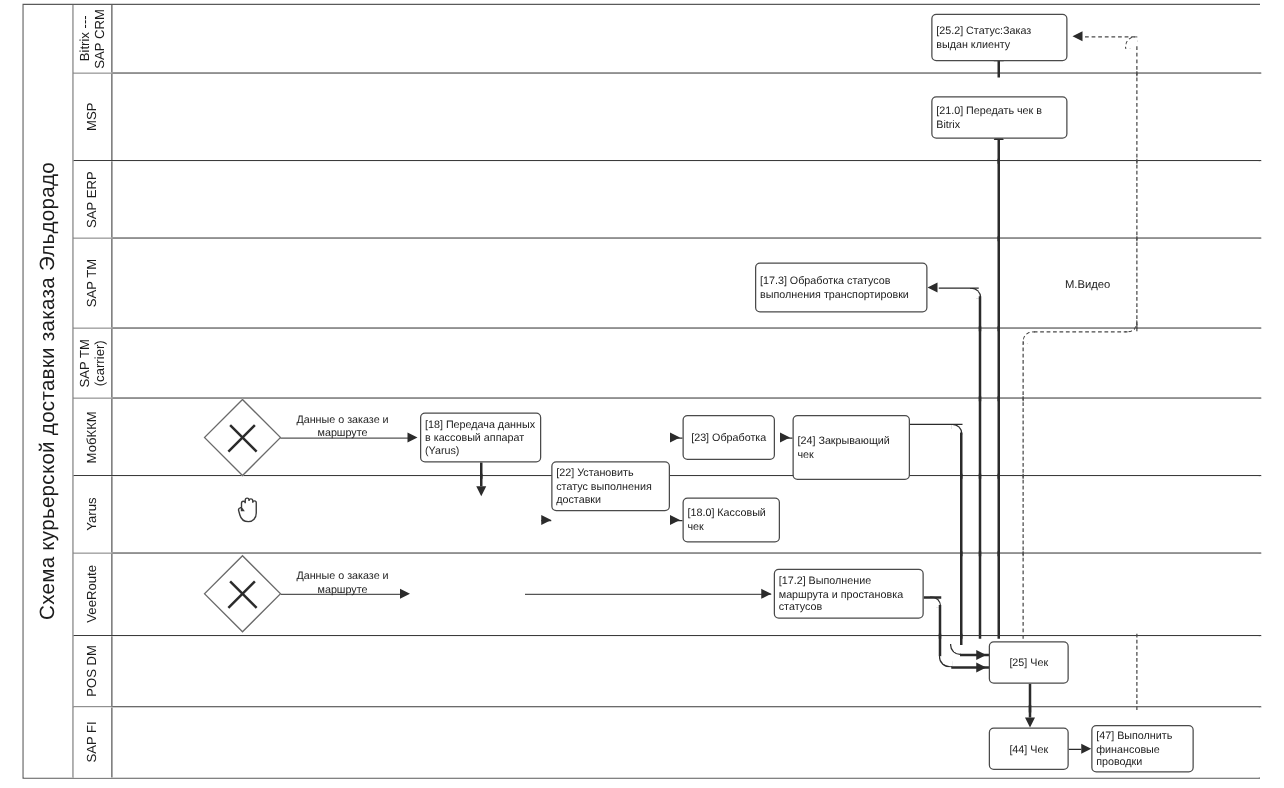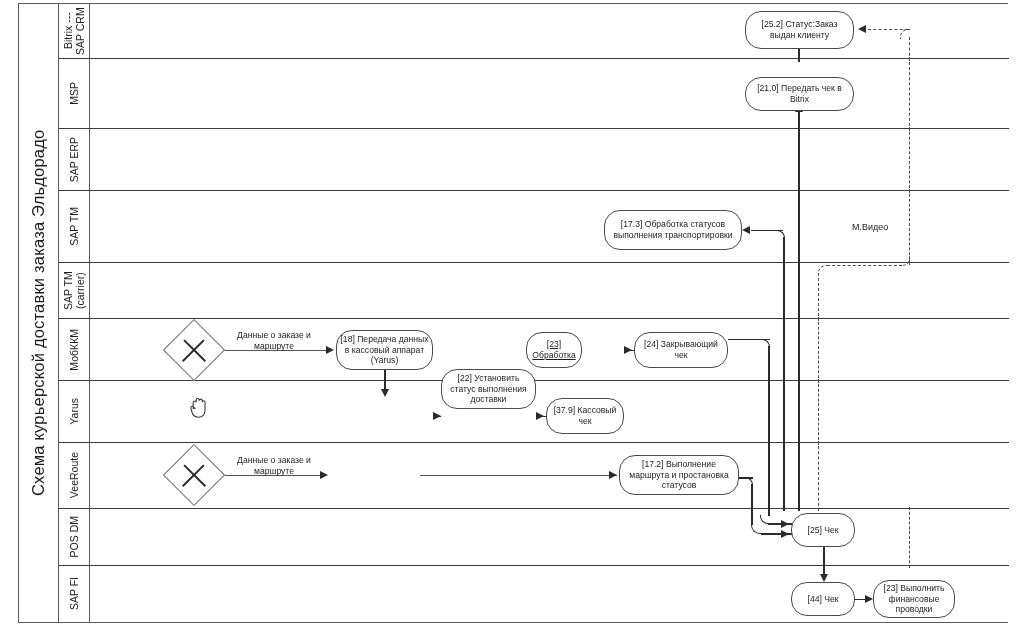--- a/index.html
+++ b/index.html
@@ -71,24 +71,24 @@
     line-height: 1.15;
     max-height: 100%;
     white-space: normal;
   }
   .lane-body { position: absolute; left: 31px; top: 0; right: 0; bottom: 0; }
 
   
   .task {
     position: absolute;
     border: 1px solid #4a4a4a;
-    border-radius: 16px;
+    border-radius: 4px;
     background: #ffffff;
     display: flex; align-items: center; justify-content: center;
-    text-align: center;
+    text-align: left;
     font-size: 8.6px;
     line-height: 1.25;
     color: #1c1c1c;
     padding: 16px 3px;
     z-index: 6;
   }
   .task.callactivity {
     border-width: 1px;
     box-shadow: inset 0 0 0 1px #ffffff, inset 0 0 0 2px #4a4a4a;
   }
@@ -233,25 +233,25 @@
         <div class="gateway" style="left:82px; top:9px;"></div>
         <div class="ln thin h" style="left:126px; top:31px; width:111px;"></div>
         <div class="arrow right" style="left:236px; top:26.5px;"></div>
         <div class="flow-label" style="left:136px; top:11px; width:96px;">Данные о заказе и маршруте</div>
 
         <div class="task" style="left:246px; top:11px; width:97px; height:40px;">[18] Передача данных в кассовый аппарат (Yarus)</div>
         <div class="task" style="left:351px; top:11px; width:95px; height:40px;margin-top:39px;">[22] Установить статус выполнения доставки</div>
         <div class="arrow right" style="left:446px; top:26.5px;"></div>
         <div class="ln h" style="left:446px; top:30.5px; width:10px;"></div>
 
-        <div class="task" style="left:436px; top:13px; width:56px; height:36px;text-decoration:underline;">[23] Обработка</div>
+        <div class="task" style="left:456px; top:13px; width:74px; height:36px;">[23] Обработка</div>
         <div class="arrow right" style="left:534px; top:26.5px;"></div>
         <div class="ln h" style="left:534px; top:30.5px; width:10px;"></div>
 
-        <div class="task" style="left:544px; top:13px; width:94px; height:36px;">[24] Закрывающий чек</div>
+        <div class="task" style="left:544px; top:13px; width:94px; height:52px;">[24] Закрывающий чек</div>
 
         <div class="ln v" style="left:294px; top:51px; height:13px;"></div>
 
         <div class="ln v" style="left:398px; top:58px; height:8px;"></div>
         <div class="arrow up" style="left:394.5px; top:51px;"></div>
 
         <div class="ln h" style="left:638px; top:19.5px; width:42px;"></div>
         <div class="corner" style="left:671px; top:19.5px; width:9px; height:9px; border-right:1.6px solid #2b2b2b; border-top:1.6px solid #2b2b2b; border-top-right-radius:8px;"></div>
         <div class="ln v" style="left:678.4px; top:27px; height:37px;"></div>
 
@@ -268,21 +268,21 @@
       <div class="lane-body">
         <div class="ln v" style="left:294px; top:-2px; height:10px;"></div>
         <div class="arrow down" style="left:290.5px; top:8px;"></div>
 
         <div class="arrow right" style="left:343px; top:30.5px;"></div>
         <div class="ln h" style="left:343px; top:34.5px; width:8px;"></div>
 
         <div class="arrow right" style="left:446px; top:30.5px;"></div>
         <div class="ln h" style="left:446px; top:34.5px; width:10px;"></div>
 
-        <div class="task" style="left:456px; top:17px; width:78px; height:36px;">[37.9] Кассовый чек</div>
+        <div class="task" style="left:456px; top:17px; width:78px; height:36px;">[18.0] Кассовый чек</div>
 
         <div class="ln v" style="left:398px; top:-2px; height:17px;"></div>
 
         <div class="ln v" style="left:678.4px; top:-2px; height:66px;"></div>
         <div class="ln v" style="left:693.4px; top:-2px; height:66px;"></div>
         <div class="ln v" style="left:708px; top:-2px; height:66px;"></div>
         <div class="dash-v" style="left:728px; top:-2px; height:66px;"></div>
 
         <div id="cursor" style="left:98px; top:15px;">
           <svg viewBox="0 0 22 24" width="22" height="24" aria-hidden="true">
@@ -348,18 +348,18 @@
       <div class="lane-label">
         <span>SAP FI</span>
       </div>
       <div class="lane-body">
         <div class="ln v" style="left:733px; top:-2px; height:10px;"></div>
         <div class="arrow down" style="left:729.5px; top:8px;"></div>
 
         <div class="task" style="left:701px; top:16px; width:64px; height:34px;">[44] Чек</div>
         <div class="ln h" style="left:765px; top:32.5px; width:10px;"></div>
         <div class="arrow right" style="left:775px; top:28.5px;"></div>
-        <div class="task" style="left:783px; top:14px; width:82px; height:38px;">[23] Выполнить финансовые проводки</div>
+        <div class="task" style="left:783px; top:14px; width:82px; height:38px;">[47] Выполнить финансовые проводки</div>
       </div>
     </div>
 
   </div>
 </div>
 
 </body></html>

